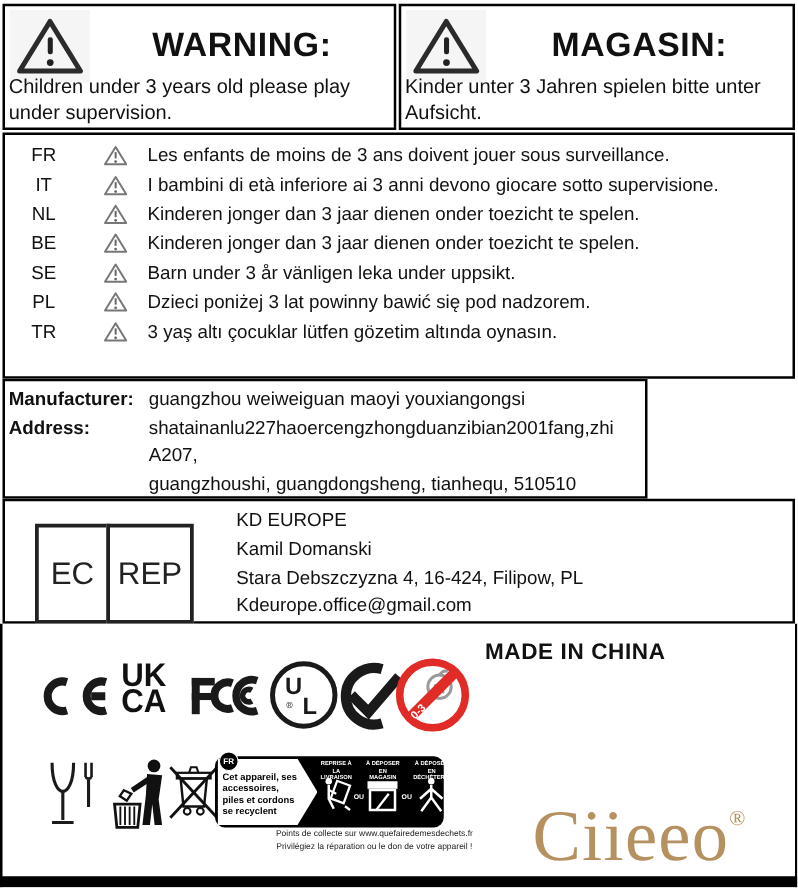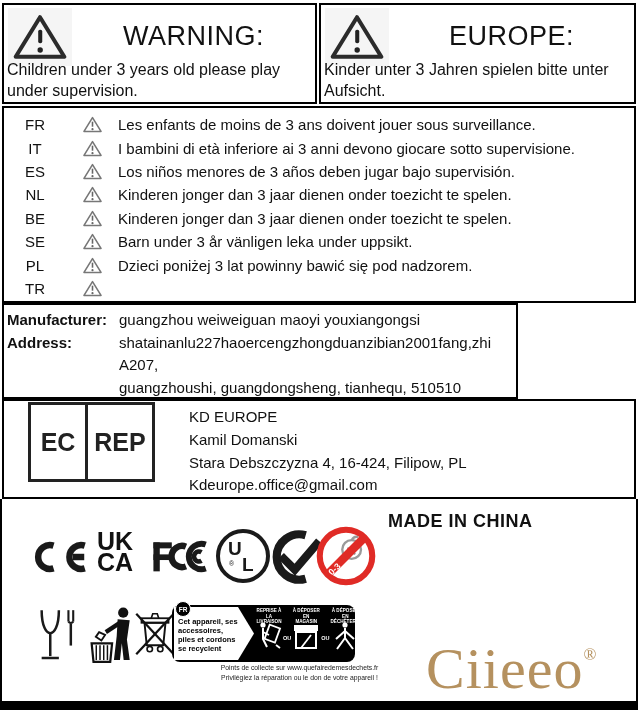--- a/index.html
+++ b/index.html
@@ -7,39 +7,39 @@
         font-family:"Liberation Sans",sans-serif;color:#111;}
   .box{position:absolute;border:2px solid #000;box-sizing:border-box;background:#fff;}
 
   
   .warn-box{top:3px;height:101px;}
   .warn-en{left:2px;width:315px;}
   .warn-de{left:319px;width:317px;}
   .warn-head{display:flex;align-items:center;height:62px;}
   .warn-tri{width:64px;height:58px;margin:2px 0 0 4px;background:#f5f5f5;
             display:flex;align-items:center;justify-content:center;flex:0 0 auto;}
-  .warn-title{flex:1;text-align:center;font-size:27px;font-weight:normal;letter-spacing:.5px;}
+  .warn-title{flex:1;text-align:center;font-size:27px;font-weight:bold;letter-spacing:.5px;}
   .warn-body{position:absolute;left:3px;bottom:1px;font-size:16px;line-height:1.32;width:92%;}
 
   
   .lang-box{top:106px;left:2px;width:634px;height:197px;padding-top:5px;}
   .lang-row{display:flex;align-items:center;height:23.4px;font-size:15px;}
   .lang-code{width:62px;text-align:center;flex:0 0 auto;}
   .lang-tri{width:52px;text-align:center;flex:0 0 auto;line-height:0;}
   .lang-text{flex:1;}
 
   
   .mfr-box{top:303px;left:2px;width:516px;height:96px;padding-top:4px;}
   .mfr-row{display:flex;font-size:15px;line-height:22.5px;}
   .mfr-label{width:112px;padding-left:3px;font-weight:bold;flex:0 0 auto;}
   .mfr-value{flex:1;}
 
   
   .ecrep-box{top:399px;left:2px;width:634px;height:100px;}
-  .ecrep-symbol{position:absolute;left:24px;top:1px;display:flex;font-weight:bold;}
+  .ecrep-symbol{position:absolute;left:24px;top:18px;display:flex;}
   .ecrep-cell{width:54px;height:74px;border:3px solid #222;display:flex;align-items:center;
               justify-content:center;font-size:25px;color:#222;background:#fff;box-sizing:content-box;}
   .ecrep-cell.rep{margin-left:-3px;width:64px;}
   .ecrep-lines{position:absolute;left:185px;top:5px;font-size:15px;line-height:22.8px;}
 
   
   .bottom-box{top:499px;left:0;width:638px;height:211px;border-left:2px solid #000;
               border-right:2px solid #000;border-bottom:9px solid #000;box-sizing:border-box;
               position:absolute;background:#fff;}
   .abs{position:absolute;}
@@ -86,21 +86,21 @@
 
   <div class="box warn-box warn-de">
     <div class="warn-head">
       <span class="warn-tri">
         <svg width="54" height="50" viewBox="0 0 60 54">
           <path d="M30 5 L57 49 L3 49 Z" fill="none" stroke="#2b2b2b" stroke-width="4.5" stroke-linejoin="round"></path>
           <rect x="28" y="19" width="4.5" height="15" rx="2" fill="#222"></rect>
           <circle cx="30.2" cy="41.5" r="3" fill="#222"></circle>
         </svg>
       </span>
-      <span class="warn-title">EUROPE:</span>
+      <span class="warn-title">MAGASIN:</span>
     </div>
     <div class="warn-body">Kinder unter 3 Jahren spielen bitte unter Aufsicht.</div>
   </div>
 
   <div class="box lang-box">
 
     <div class="lang-row">
       <span class="lang-code">FR</span>
       <span class="lang-tri"><svg width="19" height="17" viewBox="0 0 60 54">
             <path d="M30 5 L57 49 L3 49 Z" fill="none" stroke="#777" stroke-width="5" stroke-linejoin="round"></path>
@@ -112,29 +112,20 @@
     <div class="lang-row">
       <span class="lang-code">IT</span>
       <span class="lang-tri"><svg width="19" height="17" viewBox="0 0 60 54">
             <path d="M30 5 L57 49 L3 49 Z" fill="none" stroke="#777" stroke-width="5" stroke-linejoin="round"></path>
             <rect x="27.5" y="18" width="5" height="16" fill="#666"></rect>
             <circle cx="30" cy="42" r="3.5" fill="#666"></circle>
           </svg></span>
       <span class="lang-text">I bambini di età inferiore ai 3 anni devono giocare sotto supervisione.</span>
     </div>
     <div class="lang-row">
-      <span class="lang-code">ES</span>
-      <span class="lang-tri"><svg width="19" height="17" viewBox="0 0 60 54">
-            <path d="M30 5 L57 49 L3 49 Z" fill="none" stroke="#777" stroke-width="5" stroke-linejoin="round"></path>
-            <rect x="27.5" y="18" width="5" height="16" fill="#666"></rect>
-            <circle cx="30" cy="42" r="3.5" fill="#666"></circle>
-          </svg></span>
-      <span class="lang-text">Los niños menores de 3 años deben jugar bajo supervisión.</span>
-    </div>
-    <div class="lang-row">
       <span class="lang-code">NL</span>
       <span class="lang-tri"><svg width="19" height="17" viewBox="0 0 60 54">
             <path d="M30 5 L57 49 L3 49 Z" fill="none" stroke="#777" stroke-width="5" stroke-linejoin="round"></path>
             <rect x="27.5" y="18" width="5" height="16" fill="#666"></rect>
             <circle cx="30" cy="42" r="3.5" fill="#666"></circle>
           </svg></span>
       <span class="lang-text">Kinderen jonger dan 3 jaar dienen onder toezicht te spelen.</span>
     </div>
     <div class="lang-row">
       <span class="lang-code">BE</span>
@@ -163,20 +154,21 @@
           </svg></span>
       <span class="lang-text">Dzieci poniżej 3 lat powinny bawić się pod nadzorem.</span>
     </div>
     <div class="lang-row">
       <span class="lang-code">TR</span>
       <span class="lang-tri"><svg width="19" height="17" viewBox="0 0 60 54">
             <path d="M30 5 L57 49 L3 49 Z" fill="none" stroke="#777" stroke-width="5" stroke-linejoin="round"></path>
             <rect x="27.5" y="18" width="5" height="16" fill="#666"></rect>
             <circle cx="30" cy="42" r="3.5" fill="#666"></circle>
           </svg></span>
+      <span class="lang-text">3 yaş altı çocuklar lütfen gözetim altında oynasın.</span>
     </div>
   </div>
 
   <div class="box mfr-box">
     <div class="mfr-row">
       <span class="mfr-label">Manufacturer:</span>
       <span class="mfr-value">guangzhou weiweiguan maoyi youxiangongsi</span>
     </div>
     <div class="mfr-row">
       <span class="mfr-label">Address:</span>

